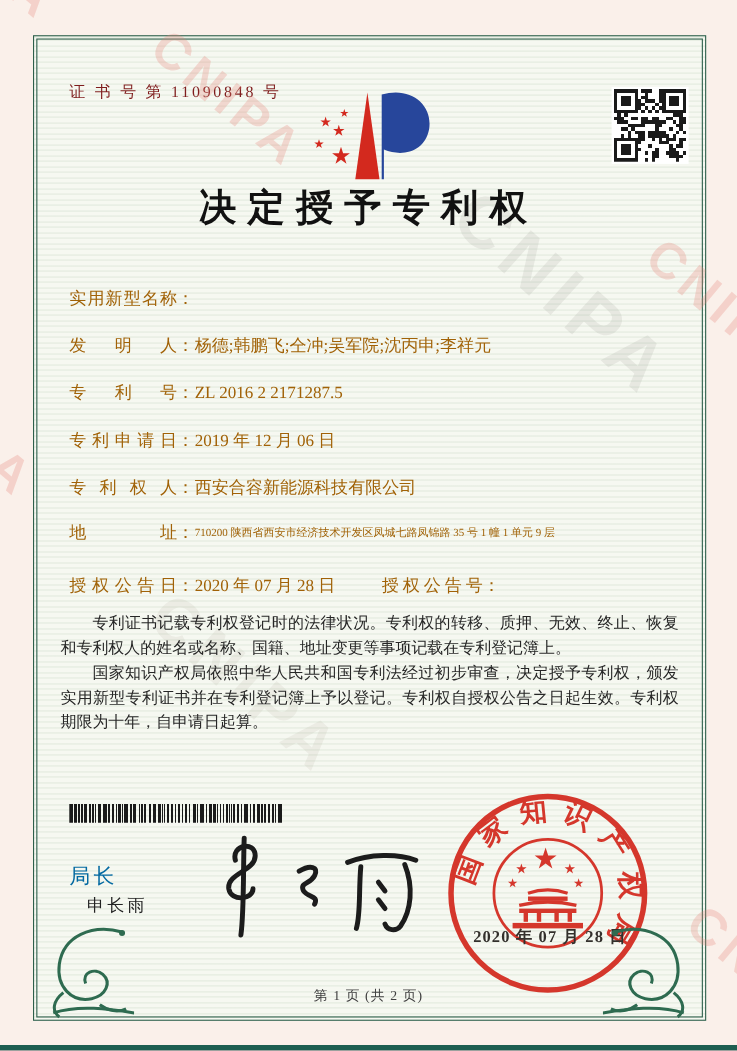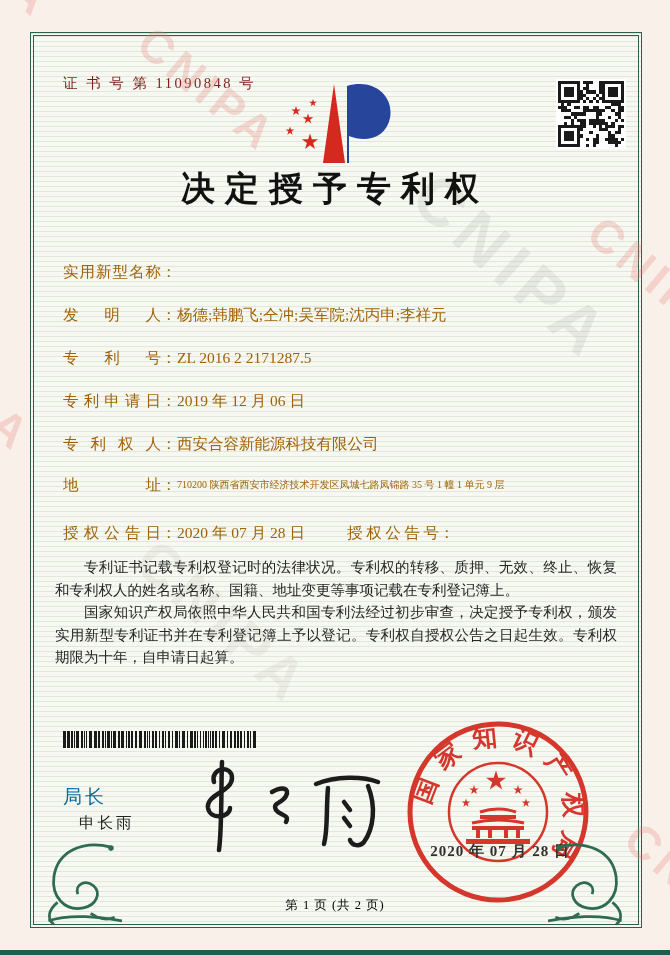--- a/index.html
+++ b/index.html
@@ -51,21 +51,21 @@
   .body-text p{margin:0;text-indent:2em;}
   
   .barcode{position:absolute;left:63px;top:731px;}
   .signoff-title{position:absolute;left:63px;top:784px;font-size:19px;letter-spacing:3px;color:#0369a1;}
   .signoff-name{position:absolute;left:63px;top:813px;font-size:15.5px;letter-spacing:3px;color:#222;margin-left:16px;}
   .signature{position:absolute;left:186px;top:758px;}
   .seal{position:absolute;left:401px;top:715px;opacity:0.93;}
   .seal-date{position:absolute;left:410px;top:842px;width:180px;text-align:center;
              font-size:15px;letter-spacing:1px;color:#33302c;font-weight:600;}
   .footer{position:absolute;left:0;right:0;top:897px;text-align:center;
-          font-size:12.5px;letter-spacing:1px;color:#000000;}
+          font-size:12.5px;letter-spacing:1px;color:#404040;}
   .corner{position:absolute;z-index:4;}
   .corner-left{left:30px;top:838px;}
   .corner-right{left:548px;top:838px;transform:scaleX(-1);}
   .bottom-edge{position:absolute;left:0;right:0;bottom:0;height:5px;background:#1d5e51;z-index:7;}
 </style>
 </head>
 <body>
 
 <div class="page">
 

